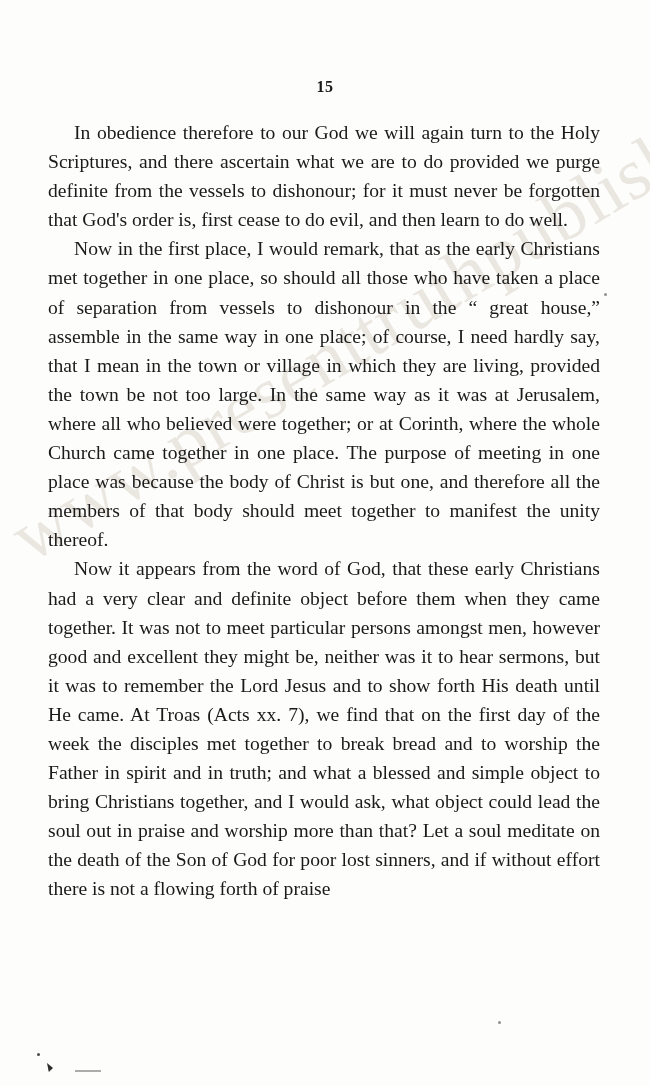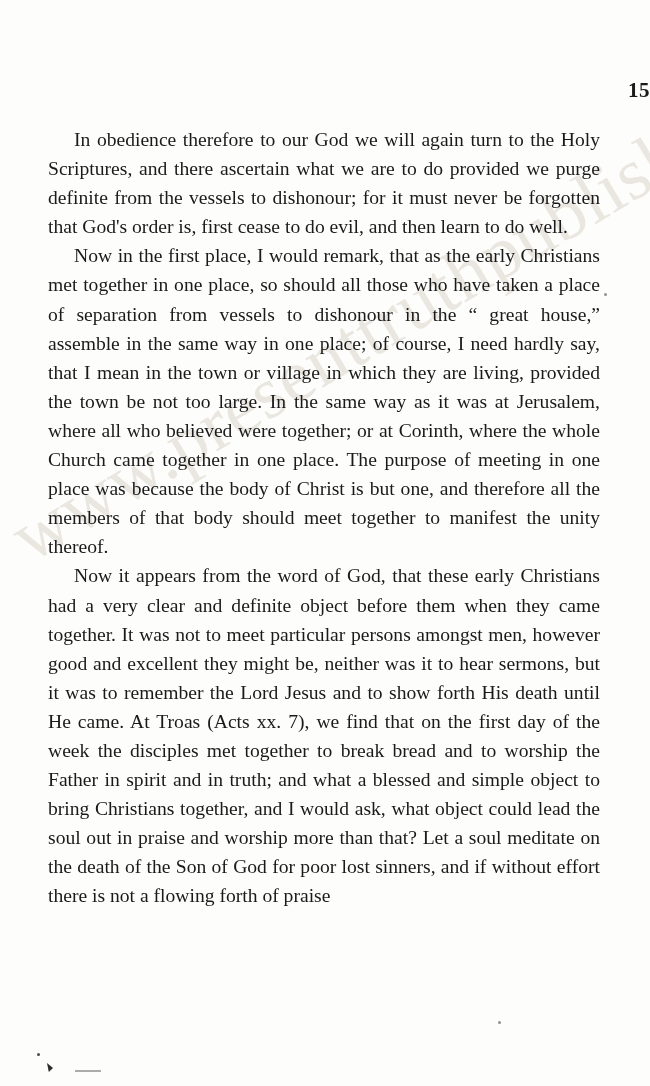--- a/index.html
+++ b/index.html
@@ -44,22 +44,22 @@
     font-weight: 400;
   }
   .content {
     position: absolute;
     left: 0;
     top: 0;
     width: 650px;
     z-index: 3;
   }
   .page-number {
-    text-align: right;
-    font-size: 21px;
+    text-align: center;
+    font-size: 16px;
     font-weight: 700;
     margin-top: 78px;
     letter-spacing: 0.5px;
   }
   .body-text {
     margin: 22px 50px 0 48px;
     font-size: 19.6px;
     line-height: 29.1px;
     text-align: justify;
     text-justify: inter-word;

